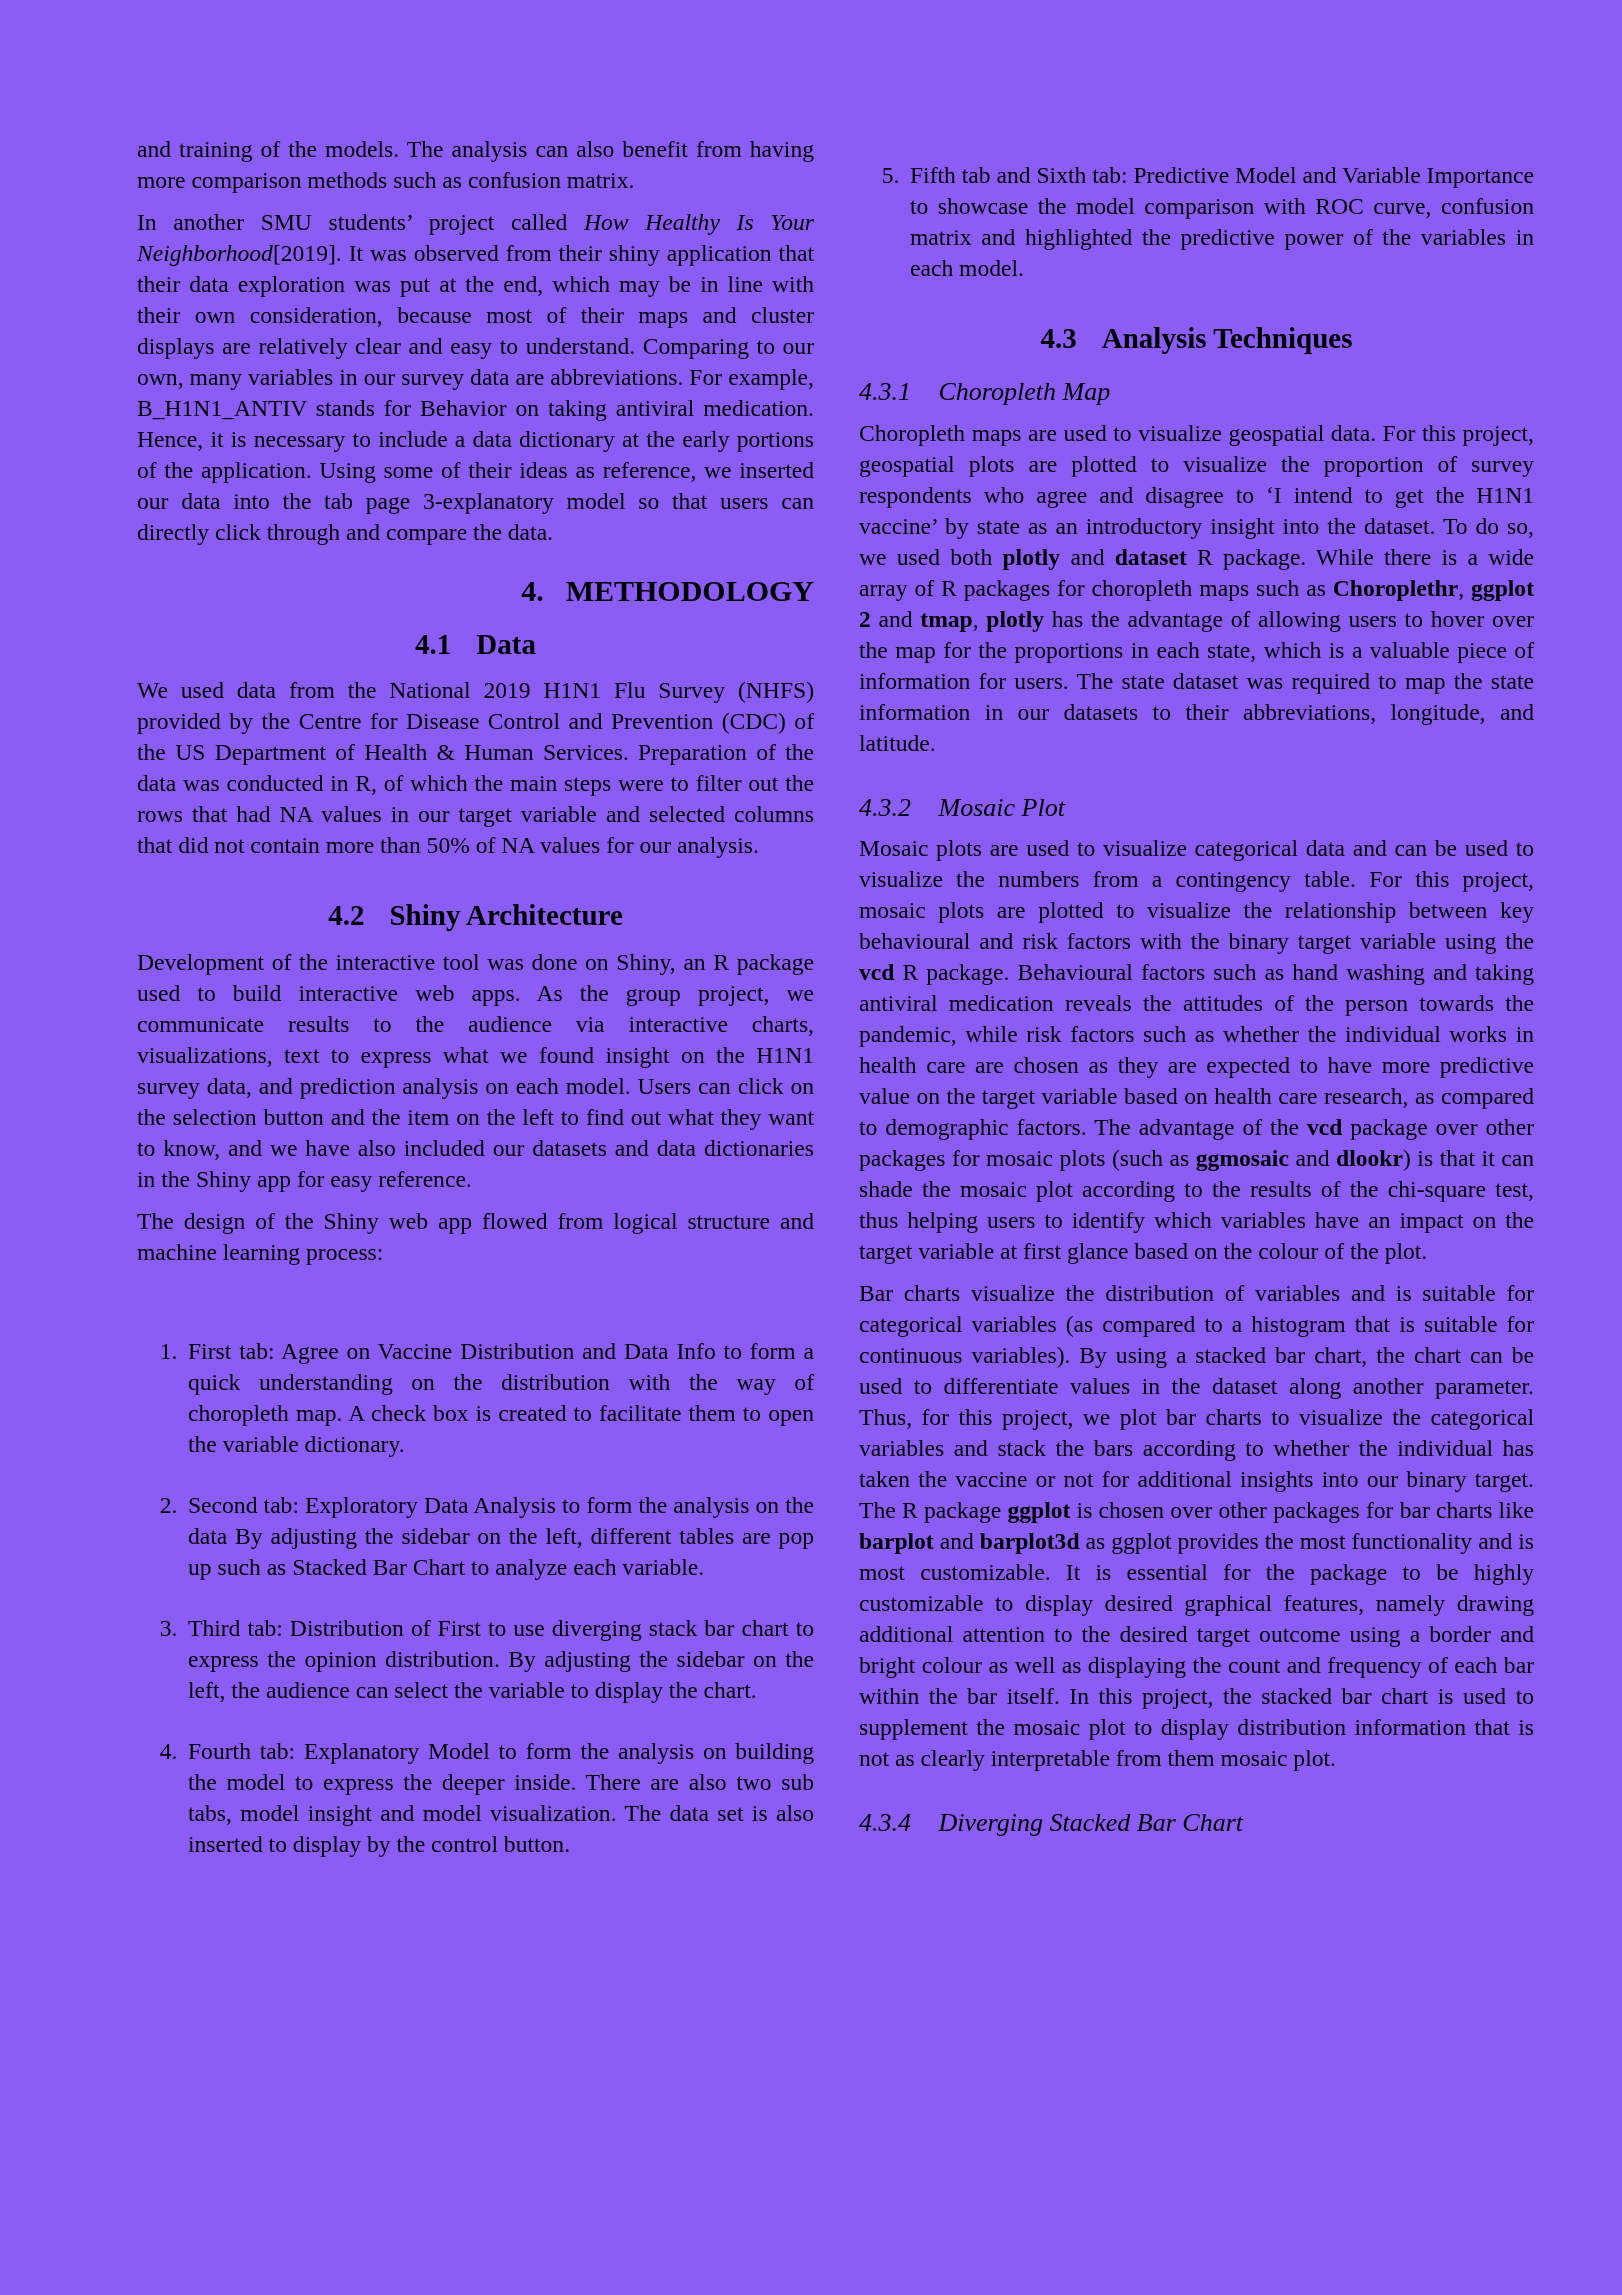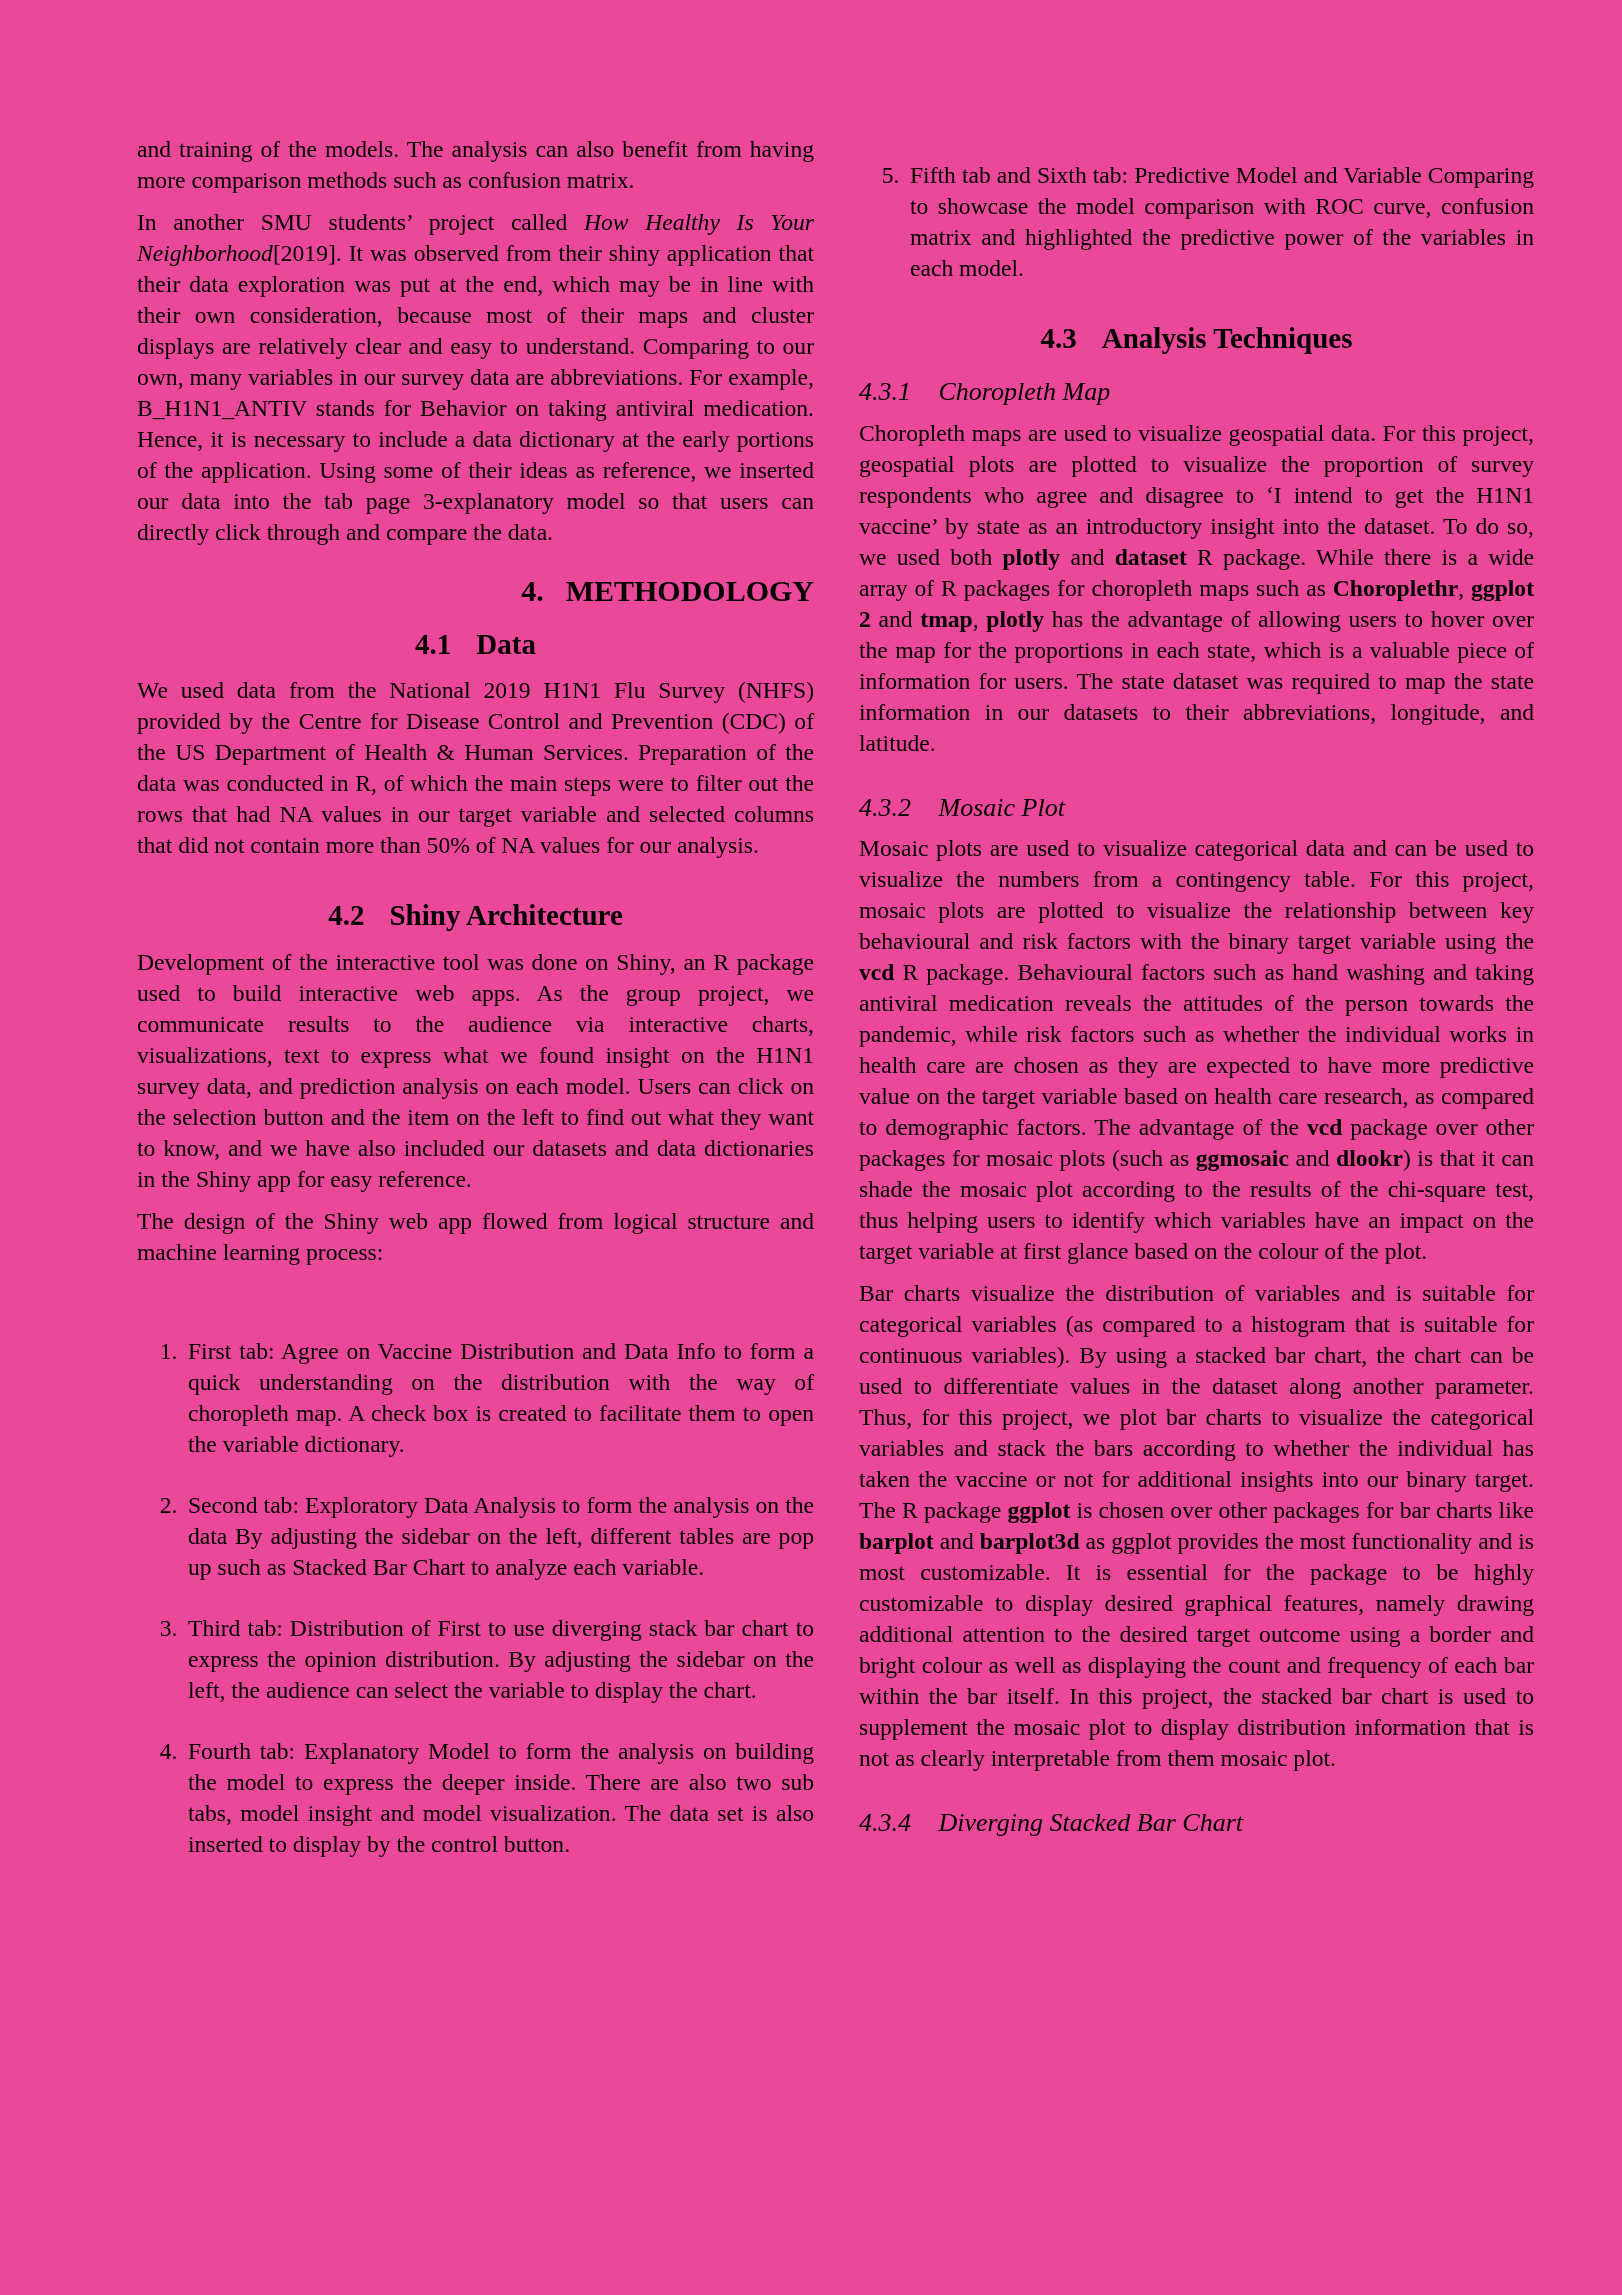--- a/index.html
+++ b/index.html
@@ -4,21 +4,21 @@
 <style>
   html, body {
     margin: 0;
     padding: 0;
     background: #ffffff;
   }
   .page {
     position: relative;
     width: 1623px;
     height: 2295px;
-    background: #ec4899;
+    background: #8b5cf6;
     overflow: hidden;
     color: #000000;
     font-family: "Liberation Serif", "DejaVu Serif", serif;
   }
   .col {
     position: absolute;
     top: 0;
     font-size: 23.6px;
     line-height: 31px;
     text-align: justify;
@@ -127,21 +127,21 @@
         <div>Fourth tab: Explanatory Model to form the analysis on building the model to express the deeper inside. There are also two sub tabs, model insight and model visualization. The data set is also inserted to display by the control button.</div>
       </div>
 
     </div>
   </div>
 
   <div class="col col-right">
 
     <div class="li item5">
       <span class="li-marker">5.</span>
-      <div>Fifth tab and Sixth tab: Predictive Model and Variable Comparing to showcase the model comparison with ROC curve, confusion matrix and highlighted the predictive power of the variables in each model.</div>
+      <div>Fifth tab and Sixth tab: Predictive Model and Variable Importance to showcase the model comparison with ROC curve, confusion matrix and highlighted the predictive power of the variables in each model.</div>
     </div>
 
     <h3 class="h-sub sp-top">
       <span class="h-num-sub">4.3</span><span>Analysis Techniques</span>
     </h3>
 
     <h4 class="h-subsub first">
       <span class="h-num-subsub">4.3.1</span><span>Choropleth Map</span>
     </h4>
 

